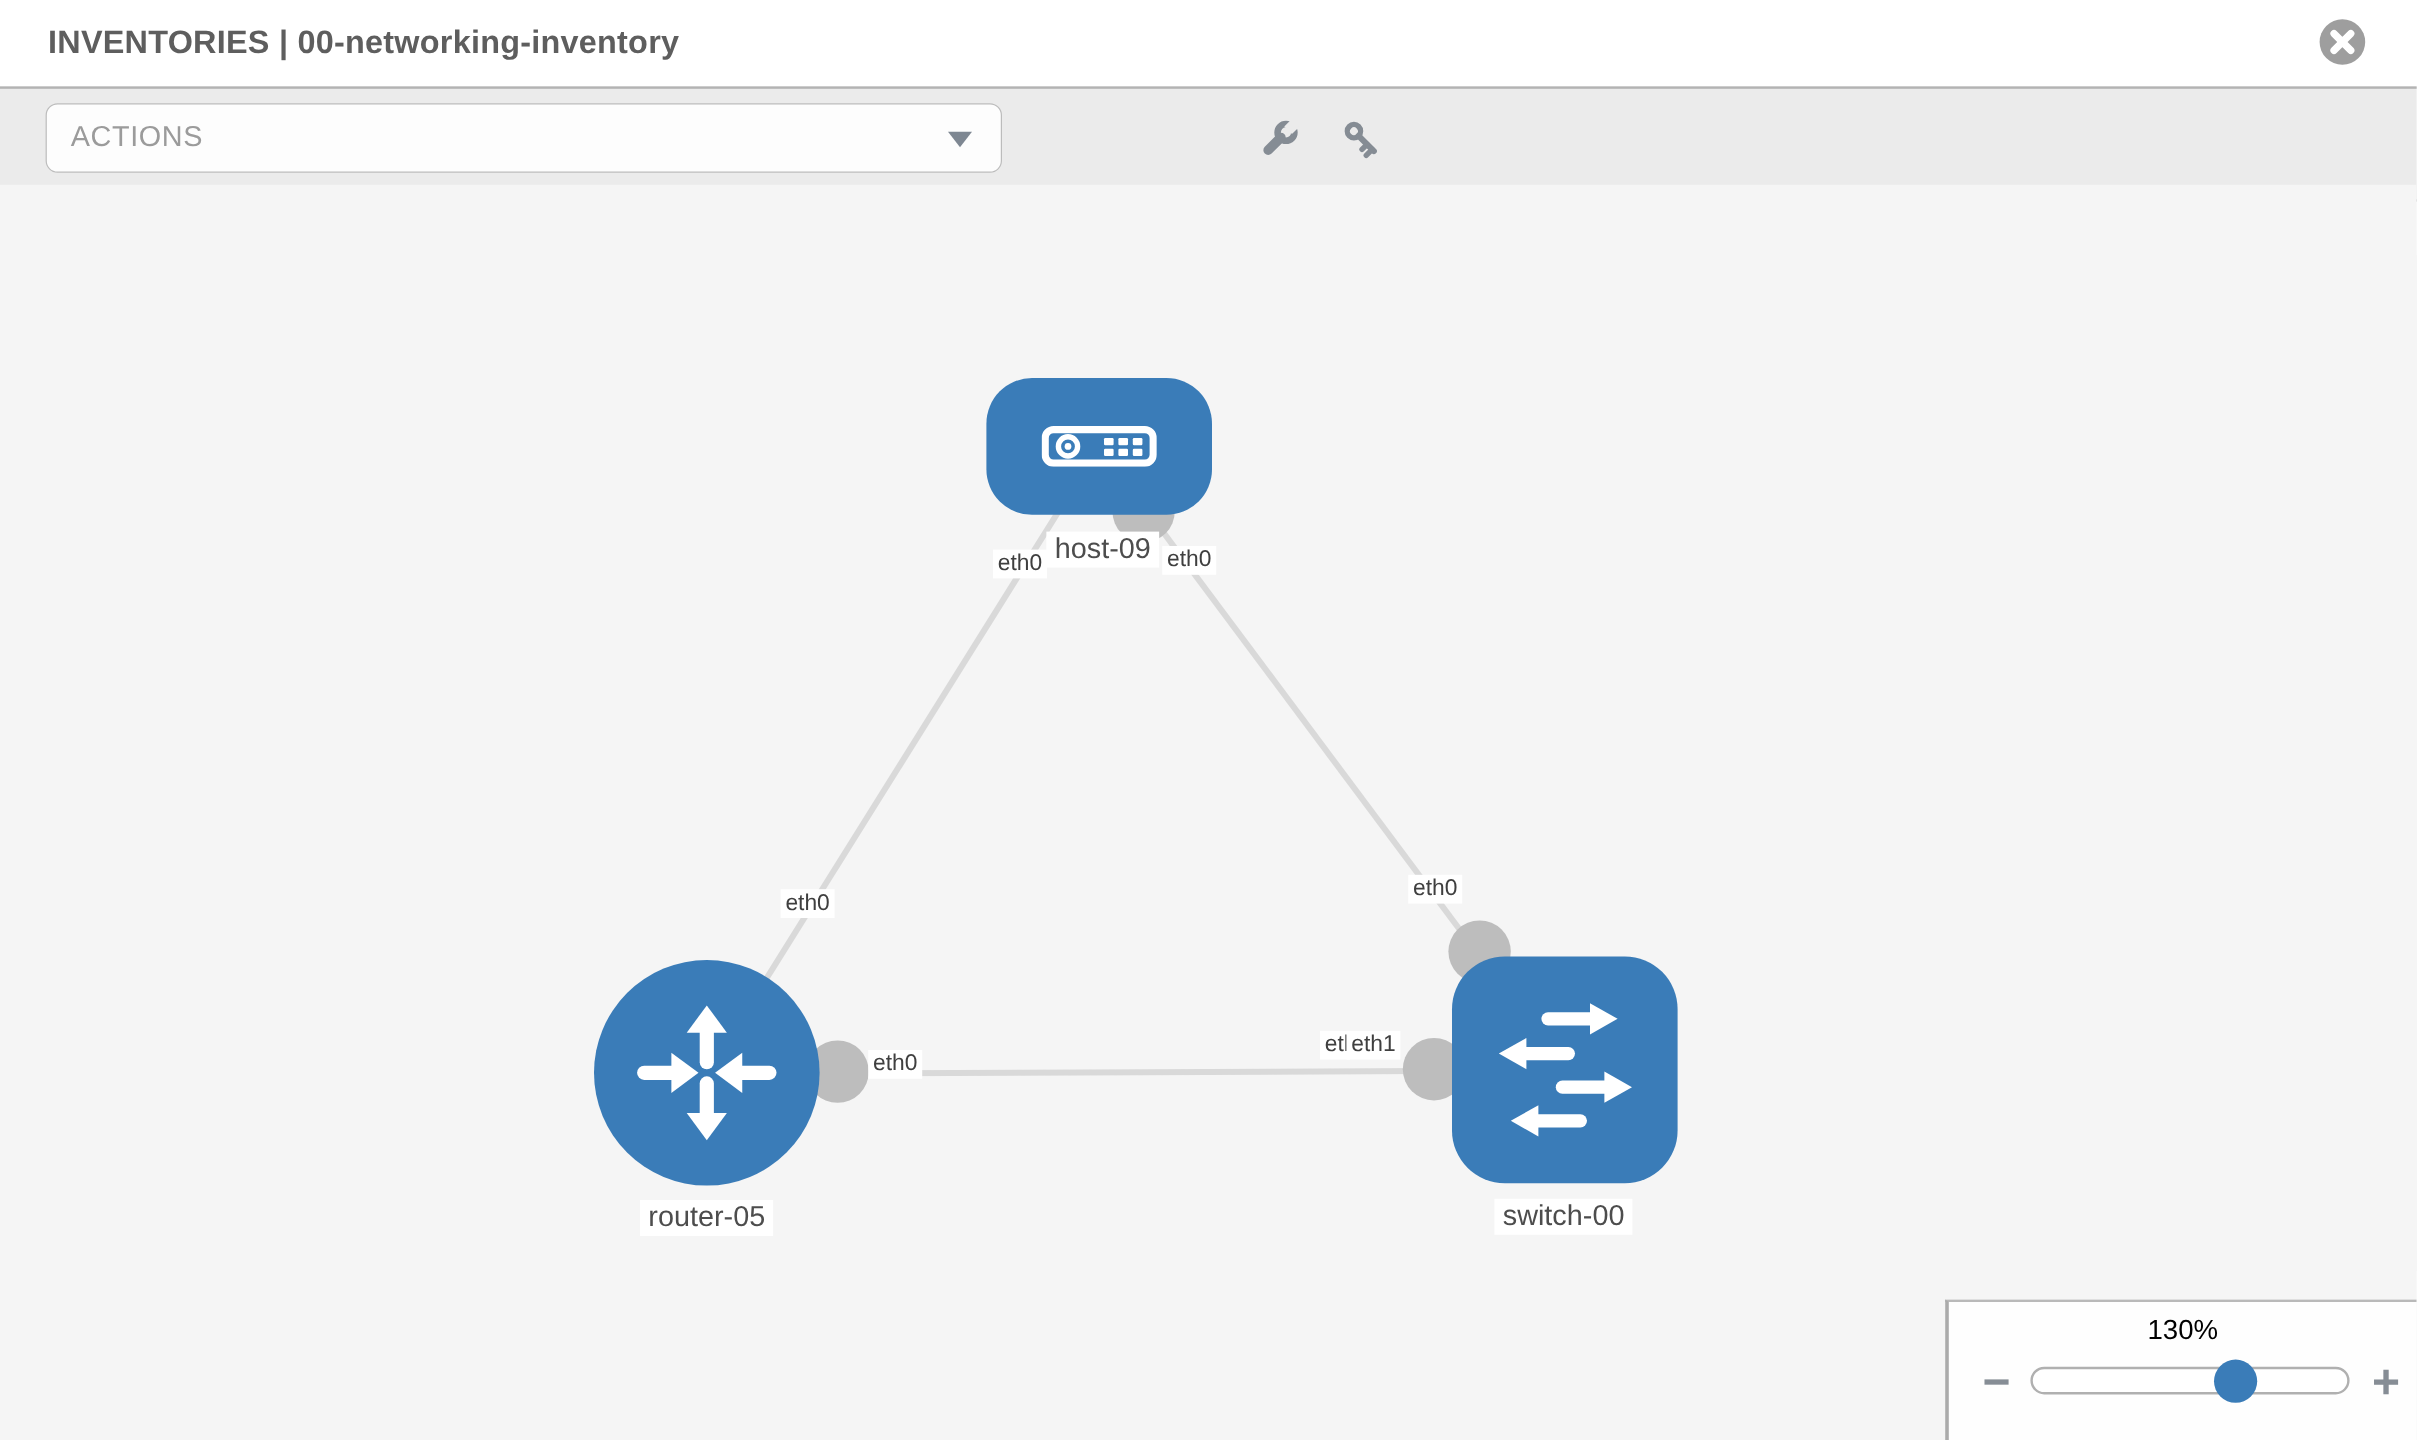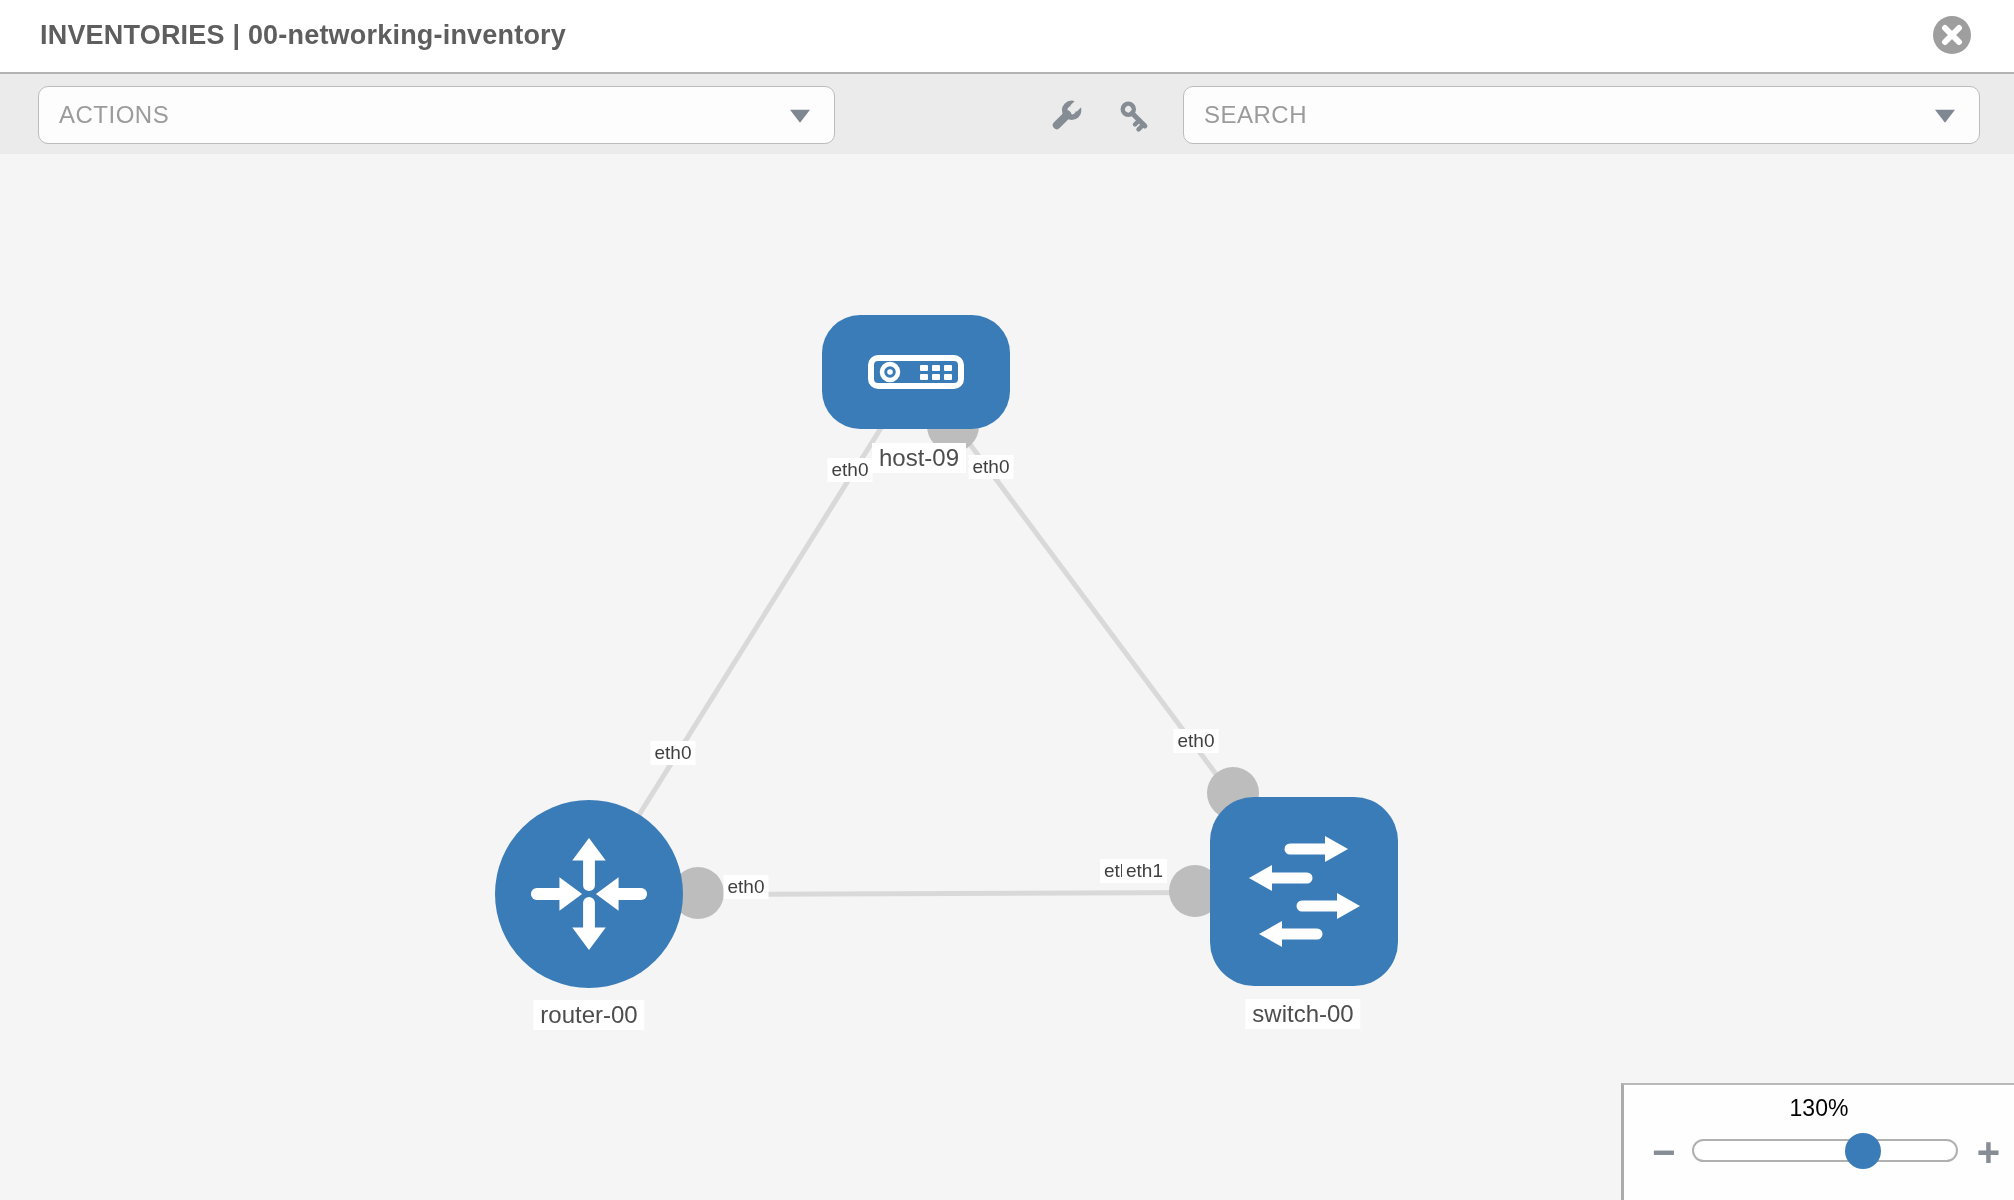--- a/index.html
+++ b/index.html
@@ -94,24 +94,20 @@
 
     <svg class="tool-icon tool-key" viewBox="0 0 36 36">
       <g transform="rotate(45 18 18)" fill="none" stroke="#858c94">
         <circle cx="8.5" cy="18" r="5.5" stroke-width="4.5"></circle>
         <line x1="14" y1="18" x2="32" y2="18" stroke-width="5" stroke-linecap="round"></line>
         <line x1="24" y1="18" x2="24" y2="24" stroke-width="4.5" stroke-linecap="round"></line>
         <line x1="30" y1="18" x2="30" y2="25" stroke-width="4.5" stroke-linecap="round"></line>
       </g>
     </svg>
 
-    <div class="searchbox">
-      <input type="text" placeholder="SEARCH" style="">
-      <span class="chevron"></span>
-    </div>
   </div>
 
   <div class="canvas">
 
     <svg class="net-svg" width="2014" height="1046" viewBox="0 0 2014 1046">
       <line class="link" x1="916" y1="218" x2="589" y2="741"></line>
       <line class="link" x1="916" y1="218" x2="1304" y2="738"></line>
       <line class="link" x1="589" y1="741" x2="1304" y2="738"></line>
       <circle class="connector" cx="953" cy="272" r="26"></circle>
       <circle class="connector" cx="698" cy="739" r="26"></circle>
@@ -165,21 +161,21 @@
 
     <span class="if-label" style="left:850px; top:316px;">eth0</span>
     <span class="if-label" style="left:991px; top:313px;">eth0</span>
     <span class="if-label" style="left:673px; top:599px;">eth0</span>
     <span class="if-label" style="left:746px; top:733px;">eth0</span>
     <span class="if-label if-clip" style="left:1100px; top:717px;">eth1</span>
     <span class="if-label if-front" style="left:1122px; top:717px;">eth1</span>
     <span class="if-label" style="left:1196px; top:587px;">eth0</span>
 
     <span class="node-label" style="left:919px; top:304px;">host-09</span>
-    <span class="node-label" style="left:589px; top:861px;">router-00</span>
+    <span class="node-label" style="left:589px; top:861px;">router-05</span>
     <span class="node-label" style="left:1303px; top:860px;">switch-00</span>
 
     <div class="zoom-panel">
       <div class="zoom-level">130%</div>
       <div class="zoom-row">
         <span class="zoom-minus">−</span>
         <div class="zoom-track">
           <div class="zoom-thumb"></div>
         </div>
         <span class="zoom-plus">+</span>

